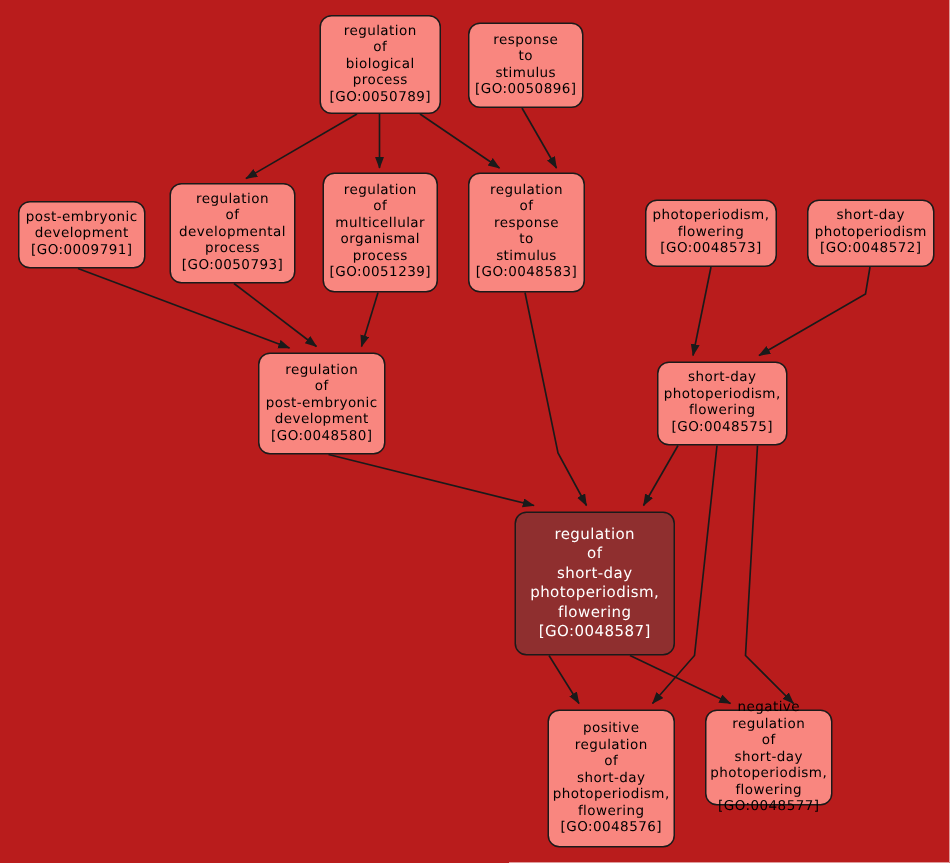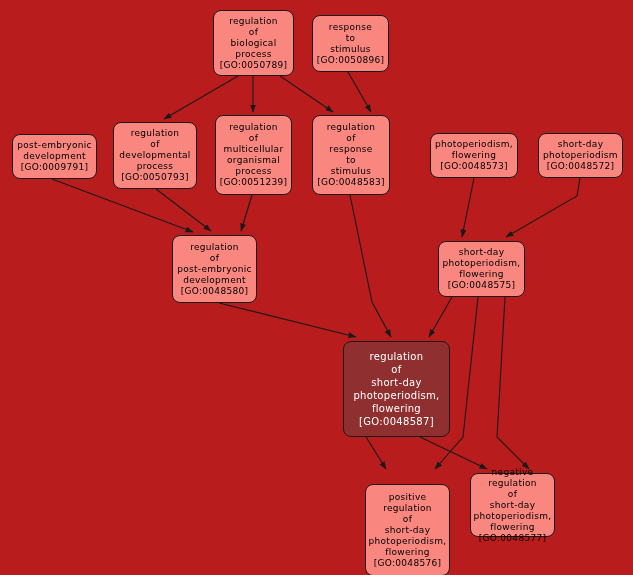--- a/index.html
+++ b/index.html
@@ -125,21 +125,21 @@
       <div class="node" style="left: 438px; top: 241px; width: 87px; height: 56px;">short-day
 photoperiodism,
 flowering
 [GO:0048575]</div>
       <div class="node selected" style="left: 343px; top: 341px; width: 107px; height: 96px;">regulation
 of
 short-day
 photoperiodism,
 flowering
 [GO:0048587]</div>
-      <div class="node" style="left: 365px; top: 484px; width: 85px; height: 92px;">positive
+      <div class="node" style="left: 365px; top: 473px; width: 85px; height: 92px;">positive
 regulation
 of
 short-day
 photoperiodism,
 flowering
 [GO:0048576]</div>
       <div class="node" style="left: 470px; top: 473px; width: 85px; height: 64px;">negative
 regulation
 of
 short-day

